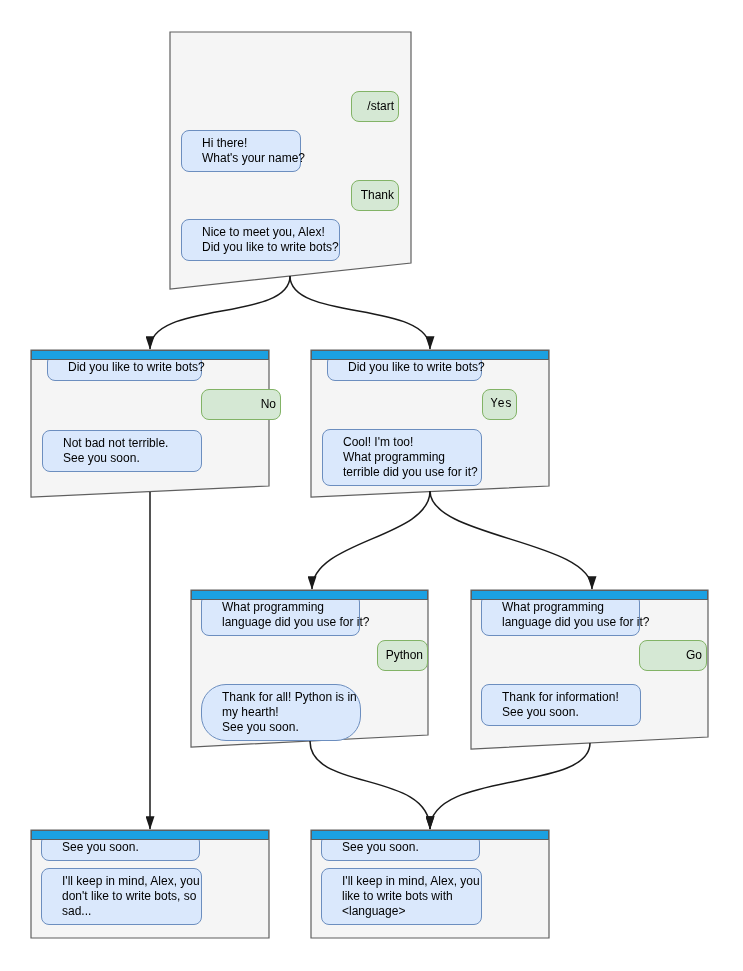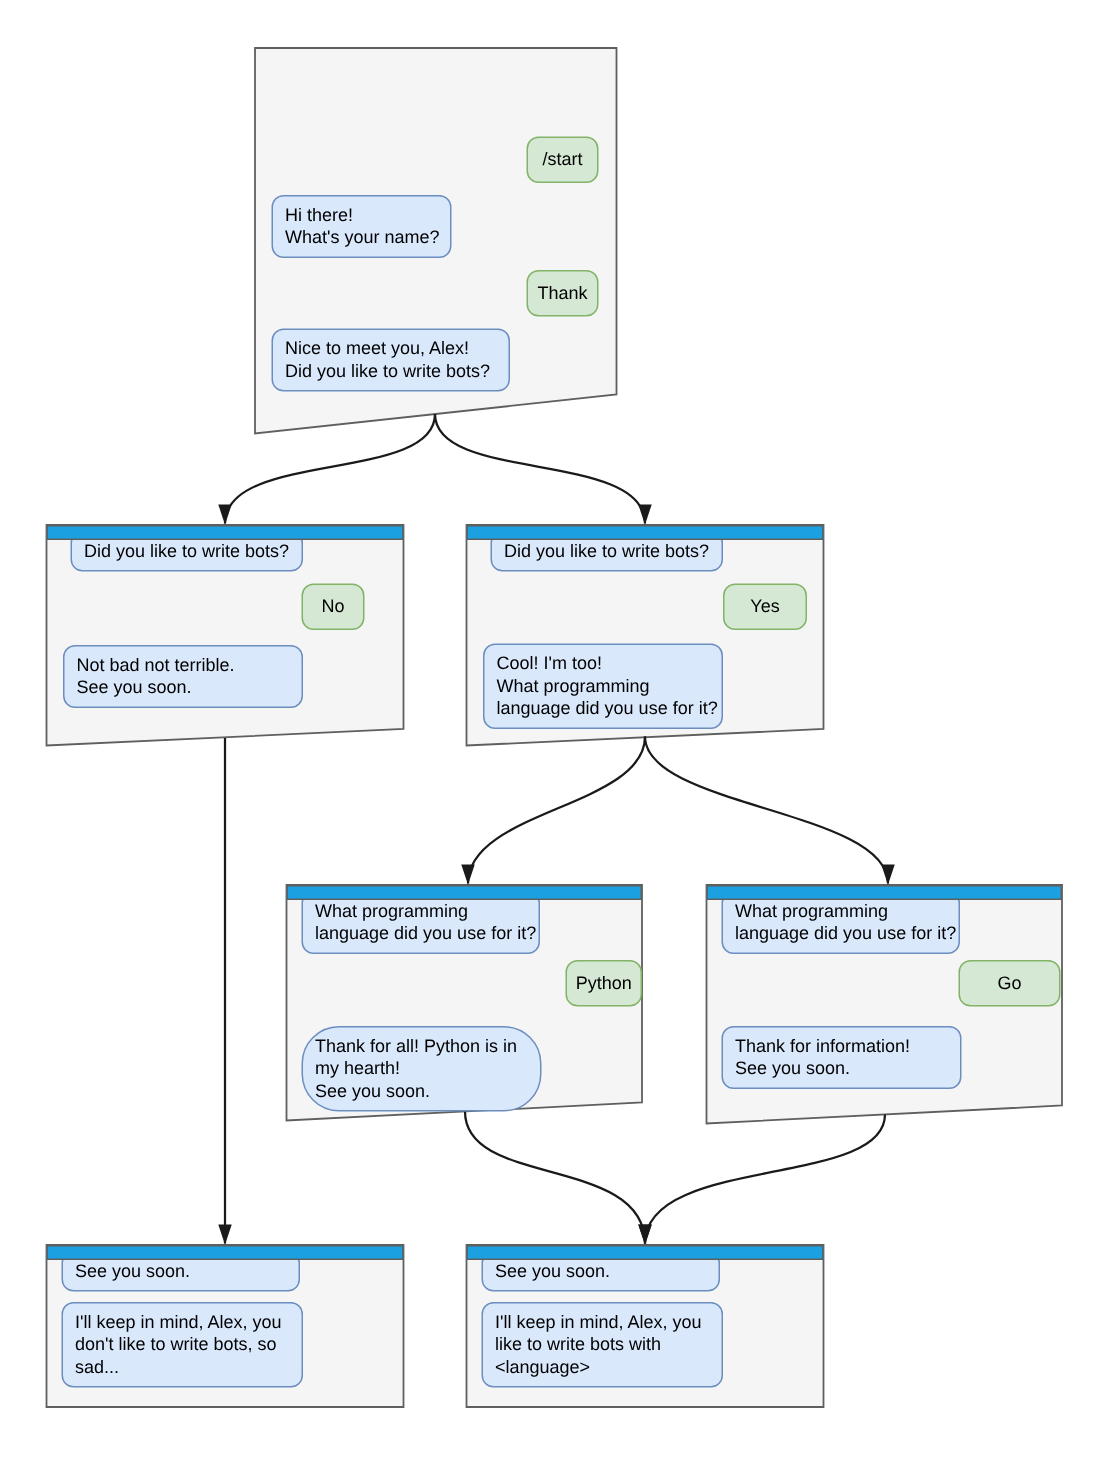--- a/index.html
+++ b/index.html
@@ -26,27 +26,27 @@
     font-size:12px;
     line-height:15px;
     color:var(--text);
     white-space:pre;
     border-radius:8px;
     z-index:1;
   }
   .bubble.bot{
     background:var(--bot-fill);
     border:1px solid var(--bot-border);
-    padding:5px 8px;
+    padding:5px 20px;
   }
   .bubble.user{
     background:var(--user-fill);
     border:1px solid var(--user-border);
     padding:7px 4px;
-    text-align:center;
+    text-align:right;
   }
   .titlebar-strip{
     position:absolute;left:0;top:0;right:0;height:10px;
     box-sizing:border-box;
     background:var(--titlebar);
     border:1px solid var(--win-border);
     z-index:2;
   }
   .titlebar-main{
     position:absolute;left:0;top:0;right:0;height:45px;
@@ -98,32 +98,32 @@
     <div class="bubble user" style="left:181px;top:59px;width:48px;">/start</div>
     <div class="bubble bot" style="left:11px;top:98px;width:120px;">Hi there!
 What's your name?</div>
     <div class="bubble user" style="left:181px;top:148px;width:48px;">Thank</div>
     <div class="bubble bot" style="left:11px;top:187px;width:159px;">Nice to meet you, Alex!
 Did you like to write bots?</div>
   </div>
 
   <div class="win" style="left:31px;top:350px;width:238px;height:147px;">
     <div class="bubble bot" style="left:16px;top:4px;width:155px;">Did you like to write bots?</div>
-    <div class="bubble user" style="left:170px;top:39px;width:42px;">No</div>
+    <div class="bubble user" style="left:170px;top:39px;width:80px;">No</div>
     <div class="bubble bot" style="left:11px;top:80px;width:160px;">Not bad not terrible.
 See you soon.</div>
     <div class="titlebar-strip"></div>
   </div>
 
   <div class="win" style="left:311px;top:350px;width:238px;height:147px;">
     <div class="bubble bot" style="left:16px;top:4px;width:155px;">Did you like to write bots?</div>
-    <div class="bubble user" style="left:171px;top:39px;width:56px;">Yes</div>
+    <div class="bubble user" style="left:171px;top:39px;width:35px;font-family:Liberation Mono, monospace;">Yes</div>
     <div class="bubble bot" style="left:11px;top:79px;width:160px;">Cool! I'm too!
 What programming
-language did you use for it?</div>
+terrible did you use for it?</div>
     <div class="titlebar-strip"></div>
   </div>
 
   <div class="win" style="left:191px;top:590px;width:237px;height:157px;">
     <div class="bubble bot" style="left:10px;top:4px;width:159px;">What programming
 language did you use for it?</div>
     <div class="bubble user" style="left:186px;top:50px;width:51px;">Python</div>
     <div class="bubble bot" style="left:10px;top:94px;width:160px;border-radius:25px;">Thank for all! Python is in
 my hearth!
 See you soon.</div>

